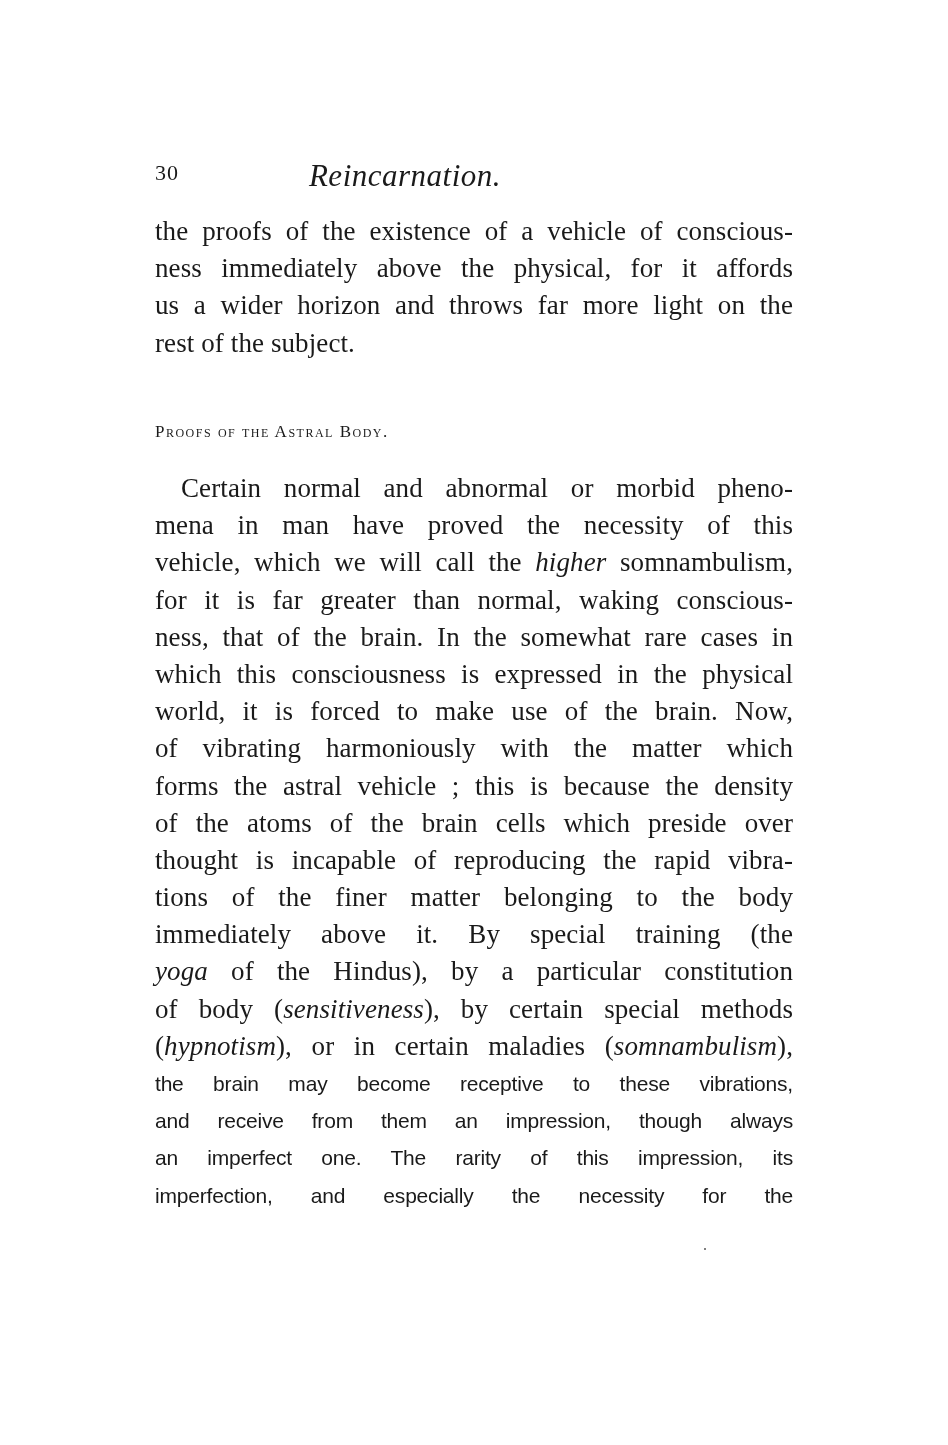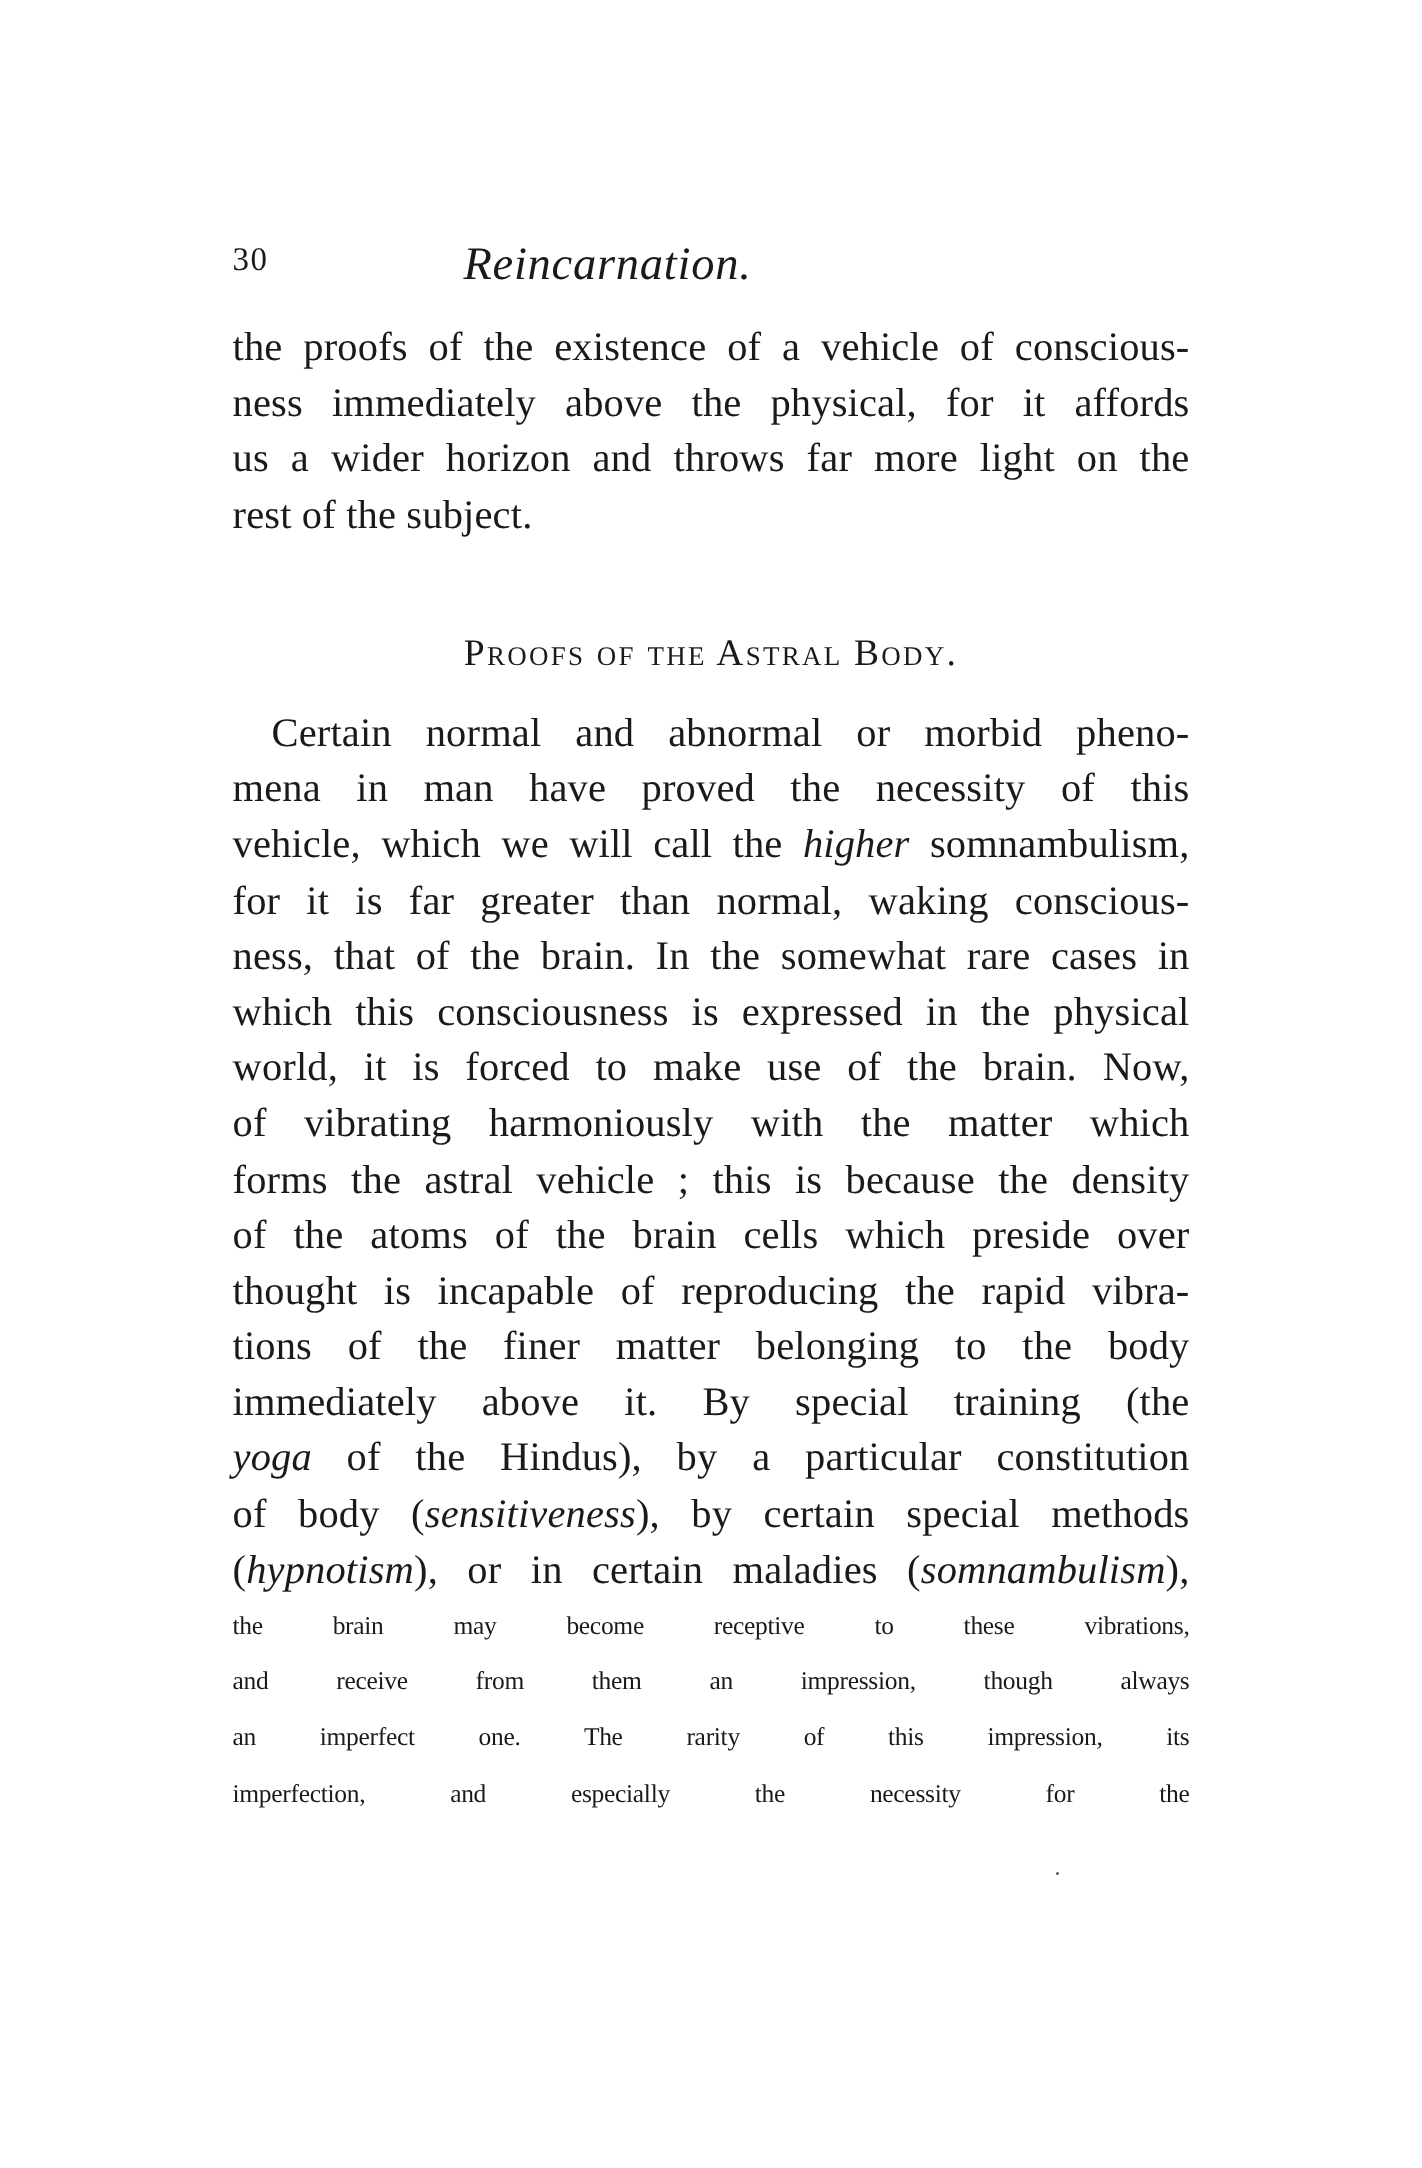--- a/index.html
+++ b/index.html
@@ -64,29 +64,29 @@
     }
     .line.indent {
       padding-left: 26px;
     }
     .para1 { top: 213px; }
     .section-heading {
       position: absolute;
       top: 422px;
       left: 0;
       width: 638px;
-      text-align: center;
-      font-size: 25px;
+      text-align: left;
+      font-size: 17px;
       font-variant: small-caps;
       letter-spacing: 1.5px;
     }
     .para2 { top: 470px; }
     .para2 .line.modern {
-      font-family: Liberation Serif, serif;
-      font-size: 17px;
+      font-family: Liberation Sans, sans-serif;
+      font-size: 21px;
       letter-spacing: -0.2px;
     }
     i { font-style: italic; }
     .speck {
       position: absolute;
       left: 704px;
       top: 1248px;
       width: 2px;
       height: 2px;
       background: #555;

